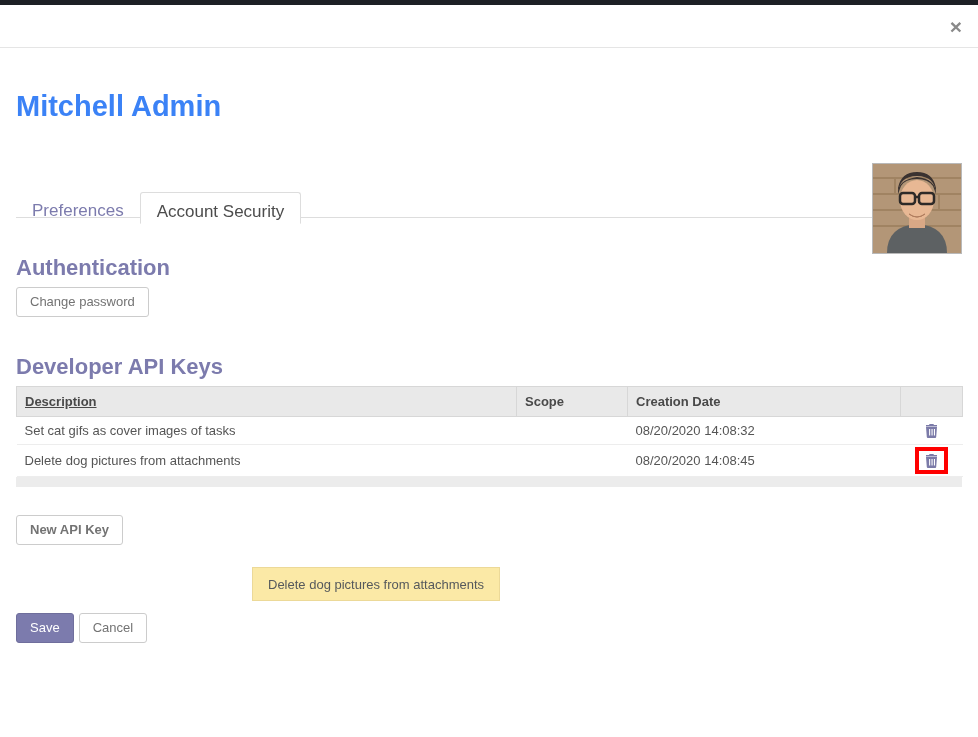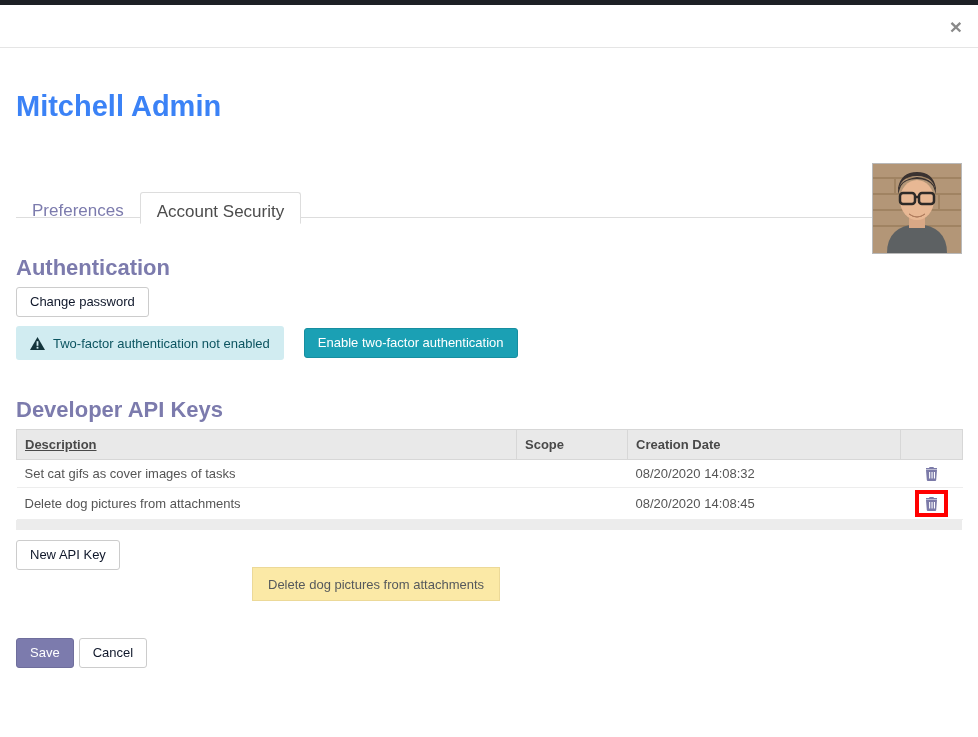--- a/index.html
+++ b/index.html
@@ -76,21 +76,21 @@
     margin-top: 37px;
     height: 23px;
   }
   .btn {
     display: inline-block;
     font-size: 13px;
     padding: 7px 13px;
     border-radius: 3px;
     border: 1px solid #cccccc;
     background: #ffffff;
-    color: #0f172a;
+    color: #737373;
     cursor: pointer;
     line-height: 14px;
   }
   .btn-secondary { margin-top: 9px; }
   .auth-row {
     display: flex;
     align-items: center;
     margin-top: 9px;
     gap: 20px;
   }
@@ -170,21 +170,21 @@
     background: #fbe9a6;
     border: 1px solid #ecd998;
     color: #55595c;
     font-size: 13px;
     display: flex;
     align-items: center;
     padding: 0 15px;
     z-index: 6;
     white-space: nowrap;
   }
-  .new-key-btn { margin-top: 10px; }
+  .new-key-btn { margin-top: 28px; font-weight: bold; }
   .modal-footer {
     margin-top: 68px;
     display: flex;
     gap: 5px;
   }
   .icon-svg { display: block; }
 </style>
 </head>
 <body>
 
@@ -225,33 +225,20 @@
 
   <ul class="tabs">
     <li class="tab">Preferences</li>
     <li class="tab active">Account Security</li>
   </ul>
 
   <div class="section-heading">Authentication</div>
 
   <button class="btn btn-secondary">Change password</button>
 
-  <div class="auth-row">
-    <span class="alert-info">
-      <span>
-        <svg class="icon-svg" width="15" height="13" viewBox="0 0 15 13" xmlns="http://www.w3.org/2000/svg">
-          <path d="M7.5 0 L15 13 H0 Z" fill="#14353c"></path>
-          <rect x="6.6" y="4.2" width="1.8" height="4.6" fill="#d1ecf1"></rect>
-          <rect x="6.6" y="9.8" width="1.8" height="1.8" fill="#d1ecf1"></rect>
-        </svg>
-      </span>
-      <span>Two-factor authentication not enabled</span>
-    </span>
-    <button class="btn btn-teal">Enable two-factor authentication</button>
-  </div>
 
   <div class="section-heading">Developer API Keys</div>
 
   <table class="api-table">
     <thead>
       <tr>
         <th class="col-desc">Description</th>
         <th class="col-scope">Scope</th>
         <th class="col-date">Creation Date</th>
         <th class="col-actions"></th>

